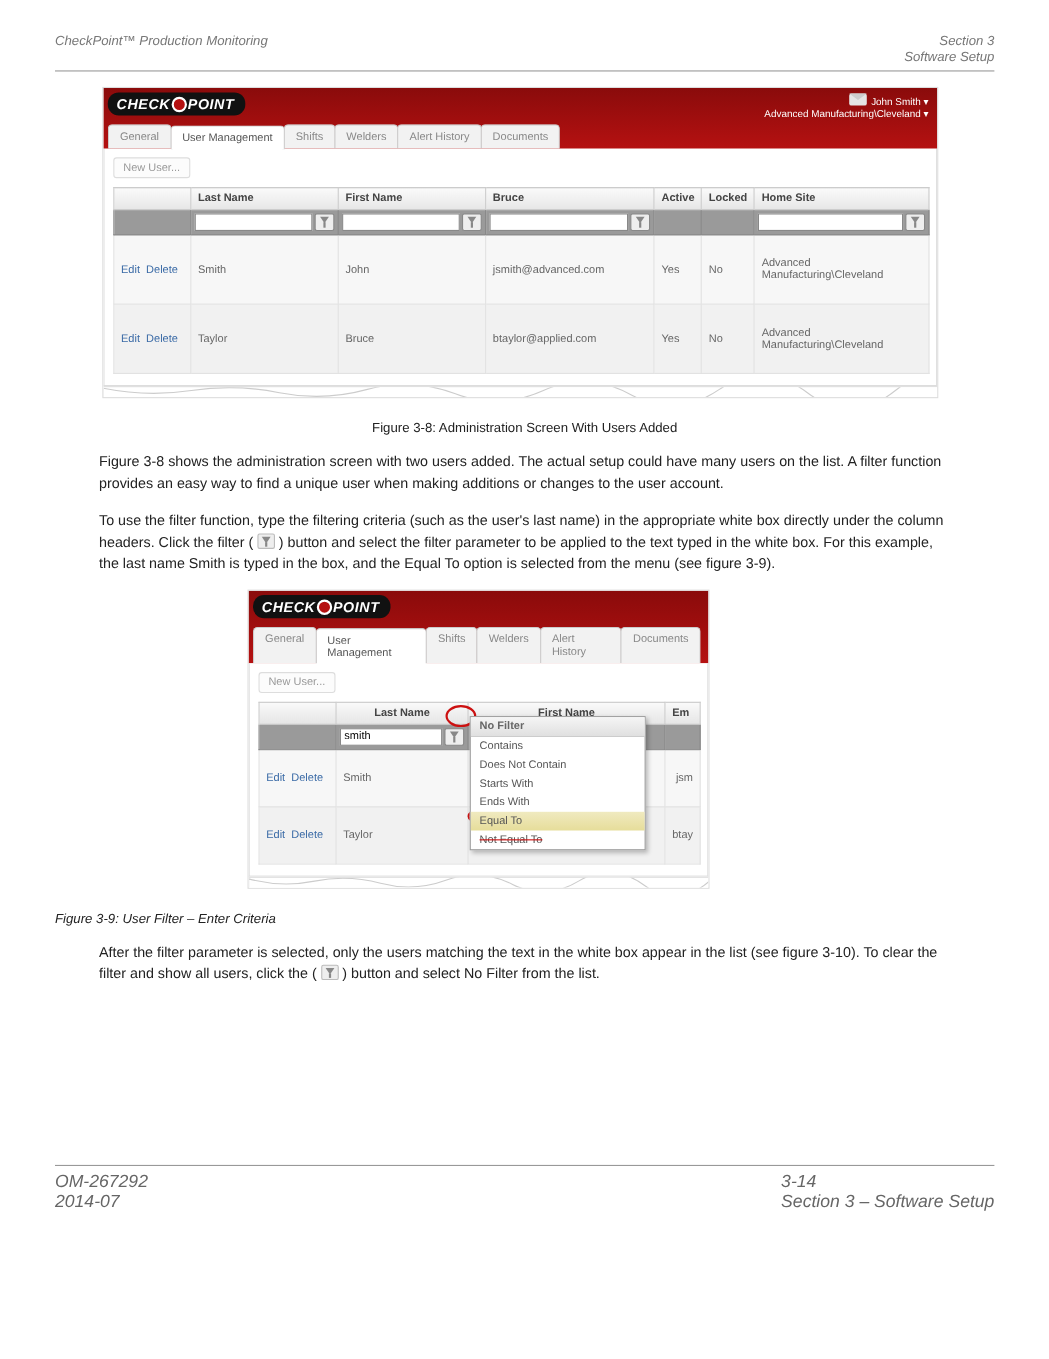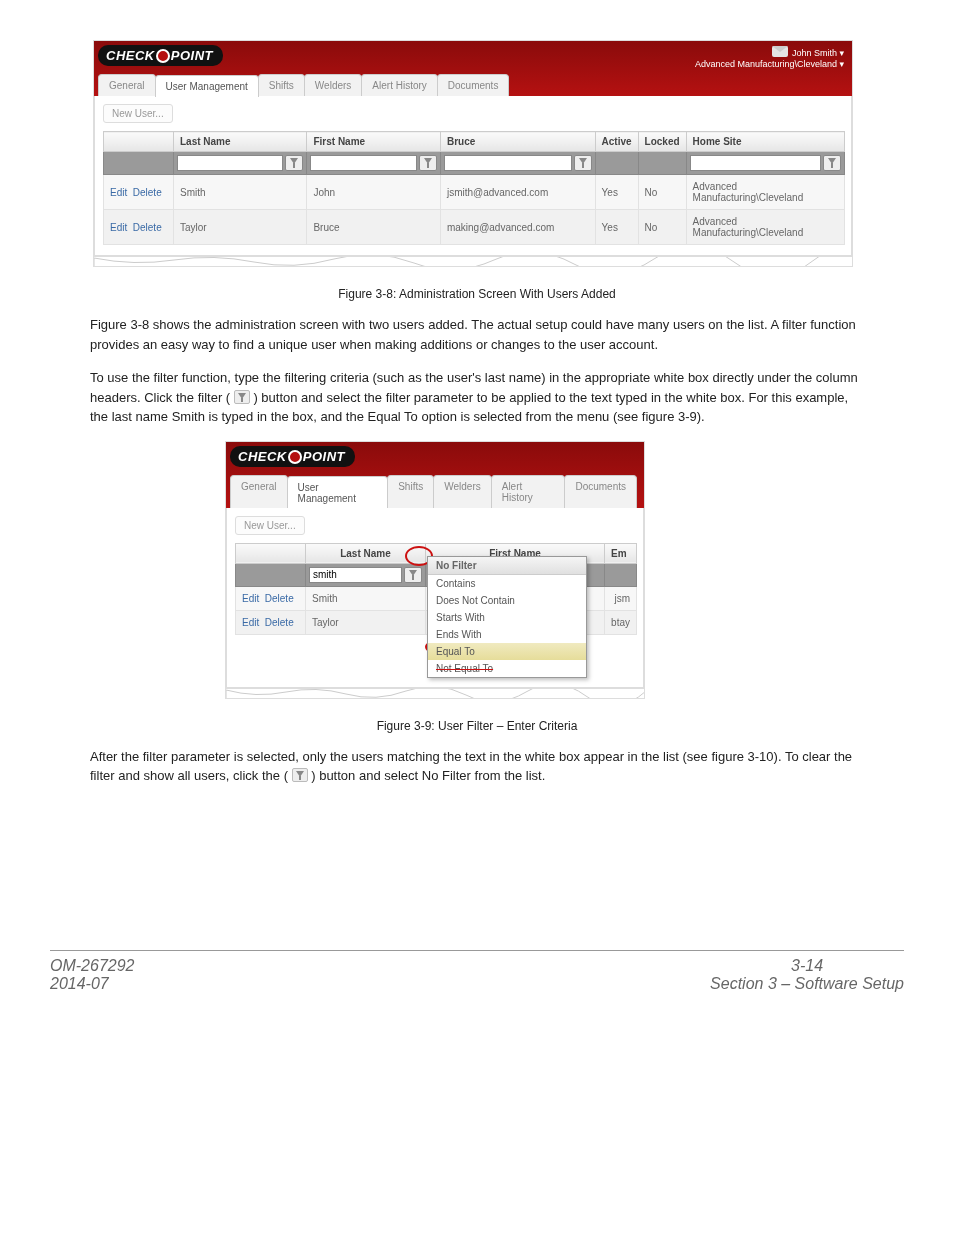--- a/index.html
+++ b/index.html
@@ -30,21 +30,21 @@
   .pg-footer {
     border-top: 1px solid #999;
     padding-top: 6px;
     margin-top: 30px;
     display: flex;
     justify-content: space-between;
     font-size: 16px;
     color: #666;
     font-style: italic;
   }
-  .pg-footer .r { text-align: center; }
+  .pg-footer .r { text-align: left; }
   .body-text {
     font-size: 13px;
     line-height: 1.5;
     margin: 14px 40px;
   }
   .inline-icon {
     display: inline-block;
     width: 16px;
     height: 14px;
     background: #eee;
@@ -218,21 +218,21 @@
     border-left: 4px solid transparent;
     border-right: 4px solid transparent;
     border-top: 6px solid #888;
   }
   .fbtn .stem {
     position: absolute;
     left: 7px; top: 7px; width: 2px; height: 5px; background: #888;
   }
   table.gr tr.data td {
     border: 1px solid #e2e2e2;
-    padding: 6px 6px;
+    padding: 20px 6px;
     background: #f7f7f7;
     color: #666;
   }
   table.gr tr.data:nth-child(even) td { background: #f1f1f1; }
   .lnk { color: #3a6aa6; cursor: pointer; }
 
   
   .ring {
     position: absolute;
     border: 2px solid #c11;
@@ -276,20 +276,27 @@
     overflow: hidden;
   }
   .torn svg { position: absolute; top: -1px; left: 0; }
 
 </style>
 </head>
 <body>
 
 <div class="page">
 
+  <div class="pg-header">
+    <div>CheckPoint™ Production Monitoring</div>
+    <div class="r">
+      <div>Section 3</div>
+      <div>Software Setup</div>
+    </div>
+  </div>
 
   <div class="shot s1">
     <div class="redbar">
       <span class="logo">
         <span>CHECK</span><span class="dot"></span><span>POINT</span>
       </span>
       <div class="acct">
         <div><span class="mail"></span><span class="ddcaret">John Smith</span></div>
         <div class="ddcaret">Advanced Manufacturing\Cleveland</div>
       </div>
@@ -358,21 +365,21 @@
           <td>John</td>
           <td>jsmith@advanced.com</td>
           <td>Yes</td>
           <td>No</td>
           <td>Advanced Manufacturing\Cleveland</td>
         </tr>
         <tr class="data">
           <td><span class="lnk">Edit</span>&nbsp;&nbsp;<span class="lnk">Delete</span></td>
           <td>Taylor</td>
           <td>Bruce</td>
-          <td>making@advanced.com</td>
+          <td>btaylor@applied.com</td>
           <td>Yes</td>
           <td>No</td>
           <td>Advanced Manufacturing\Cleveland</td>
         </tr>
       </tbody>
         </table>
     </div>
     <div class="torn">
       <svg width="800" height="12">
           <path d="M0,2 Q40,10 80,4 T160,6 T240,3 T320,7 T400,4 T480,8 T560,3 T640,6 T720,4 T800,7 L800,12 L0,12 Z" fill="#fff" stroke="#ccc"></path>
@@ -458,21 +465,21 @@
       <span class="ring" style="left:198px; top:128px; width:62px; height:22px;"></span>
 
     </div>
     <div class="torn">
       <svg width="500" height="12">
           <path d="M0,2 Q30,10 60,4 T120,6 T180,3 T240,7 T300,4 T360,8 T420,3 T500,6 L500,12 L0,12 Z" fill="#fff" stroke="#ccc"></path>
         </svg>
     </div>
   </div>
 
-  <div style="text-align:center;font-size:12px;margin:4px 0 10px 0;">Figure 3-9: User Filter – Enter Criteria</div>
+  <div style="font-size:12px;margin:4px 0 10px 0;font-style:italic;">Figure 3-9: User Filter – Enter Criteria</div>
 
   <div class="body-text">
     <span>After the filter parameter is selected, only the users matching the text in the white box appear in the list (see figure 3-10). To clear the filter and show all users, click the (</span>
     <span class="inline-icon"><span class="stem"></span></span>
     <span>) button and select No Filter from the list.</span>
   </div>
 
   <div style="height:120px;"></div>
 
   <div class="pg-footer">

